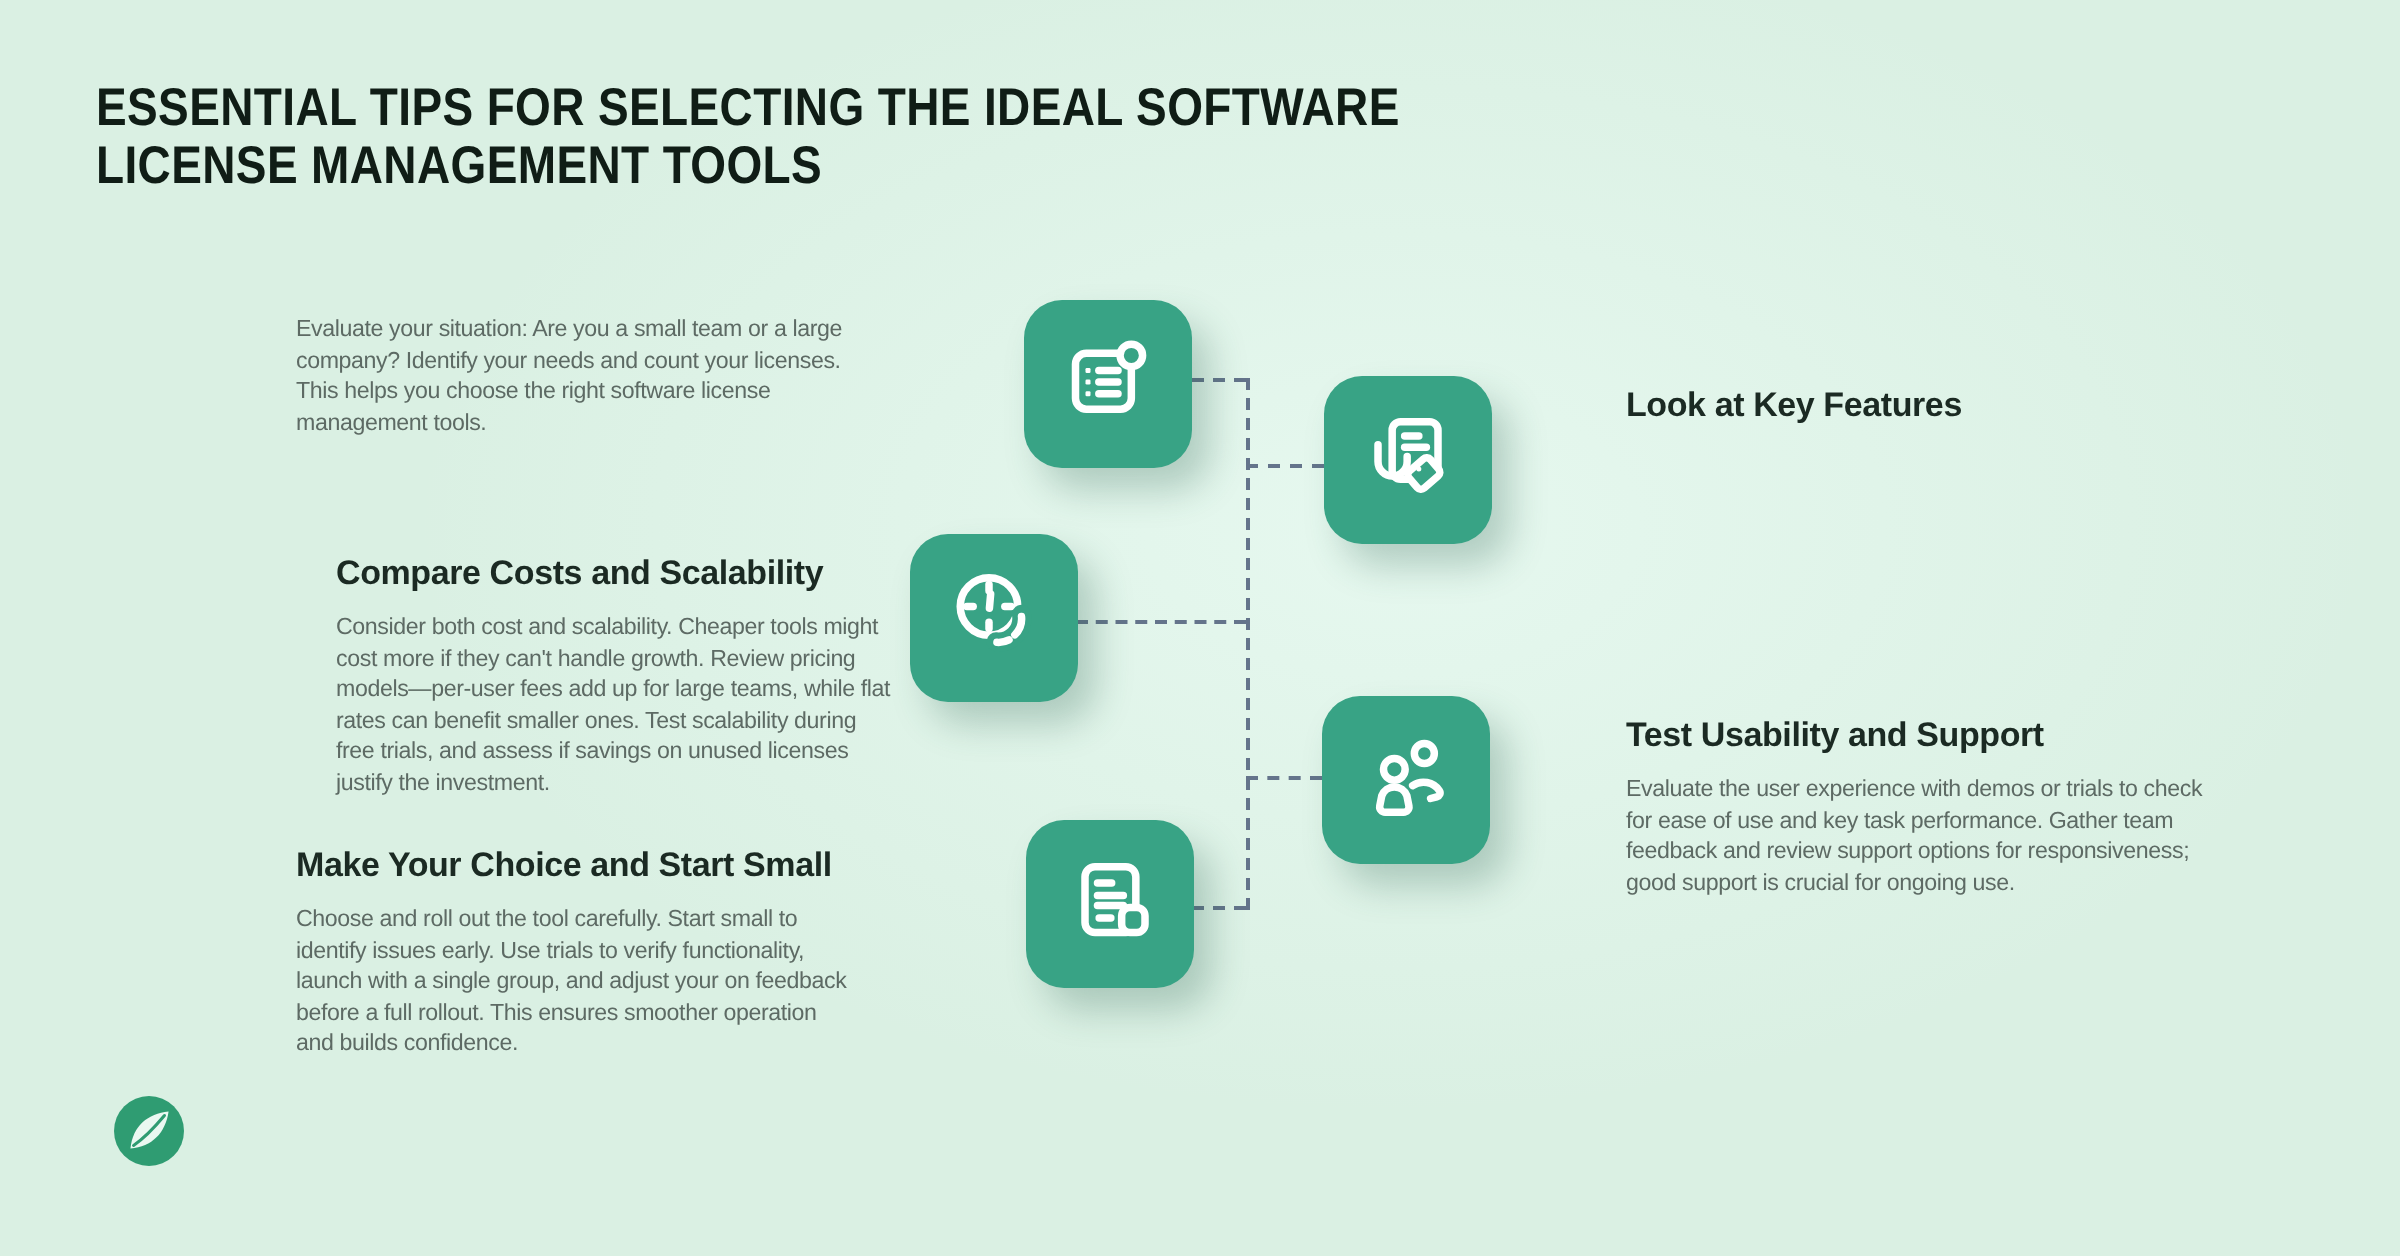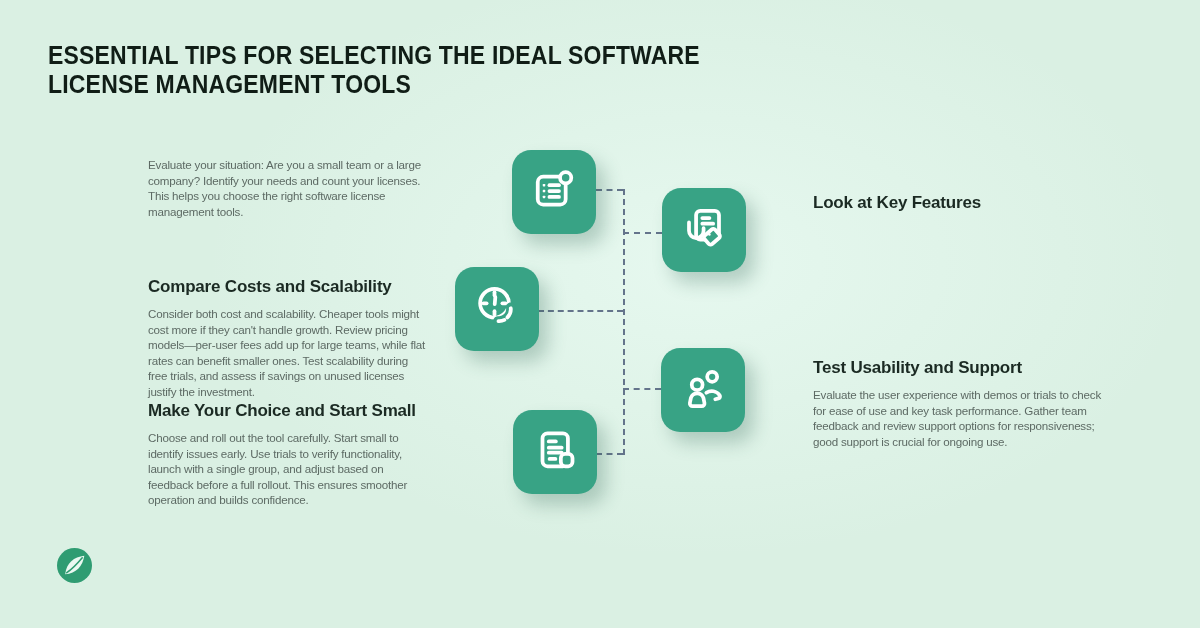--- a/index.html
+++ b/index.html
@@ -32,22 +32,22 @@
     letter-spacing: -0.2px; line-height: 21px;
   }
   .section p {
     margin-top: 9px;
     font-size: 11.6px; letter-spacing: -0.2px;
     line-height: 15.6px; color: #5d6a64;
   }
   .sec-left  { left: 148px; width: 281px; }
   .sec-right { left: 770px; width: 298px; margin-left: 43px; }
   #sec-needs   { top: 148px; }
-  #sec-costs   { top: 276px; }
-  #sec-choice  { top: 400px; }
+  #sec-costs   { top: 276px; margin-left: 20px; }
+  #sec-choice  { top: 422px; }
   #sec-features{ top: 192px; }
   #sec-usability{ top: 357px; }
 
   .tile {
     position: absolute; width: 84px; height: 84px;
     background: #38a385; border-radius: 19px;
     display: flex; align-items: center; justify-content: center;
     box-shadow: 9px 11px 18px rgba(44, 98, 78, 0.28);
   }
   .tile svg { width: 50px; height: 50px; }
@@ -85,21 +85,21 @@
   <p>Evaluate your situation: Are you a small team or a large company? Identify your needs and count your licenses. This helps you choose the right software license management tools.</p>
 </section>
 
 <section class="section sec-left" id="sec-costs">
   <h2>Compare Costs and Scalability</h2>
   <p>Consider both cost and scalability. Cheaper tools might cost more if they can't handle growth. Review pricing models—per-user fees add up for large teams, while flat rates can benefit smaller ones. Test scalability during free trials, and assess if savings on unused licenses justify the investment.</p>
 </section>
 
 <section class="section sec-left" id="sec-choice">
   <h2>Make Your Choice and Start Small</h2>
-  <p>Choose and roll out the tool carefully. Start small to identify issues early. Use trials to verify functionality, launch with a single group, and adjust based on feedback before a full rollout. This ensures smoother operation and builds confidence.</p>
+  <p>Choose and roll out the tool carefully. Start small to identify issues early. Use trials to verify functionality, launch with a single group, and adjust your on feedback before a full rollout. This ensures smoother operation and builds confidence.</p>
 </section>
 
 <section class="section sec-right" id="sec-features">
   <h2>Look at Key Features</h2>
 </section>
 
 <section class="section sec-right" id="sec-usability">
   <h2>Test Usability and Support</h2>
   <p>Evaluate the user experience with demos or trials to check for ease of use and key task performance. Gather team feedback and review support options for responsiveness; good support is crucial for ongoing use.</p>
 </section>

